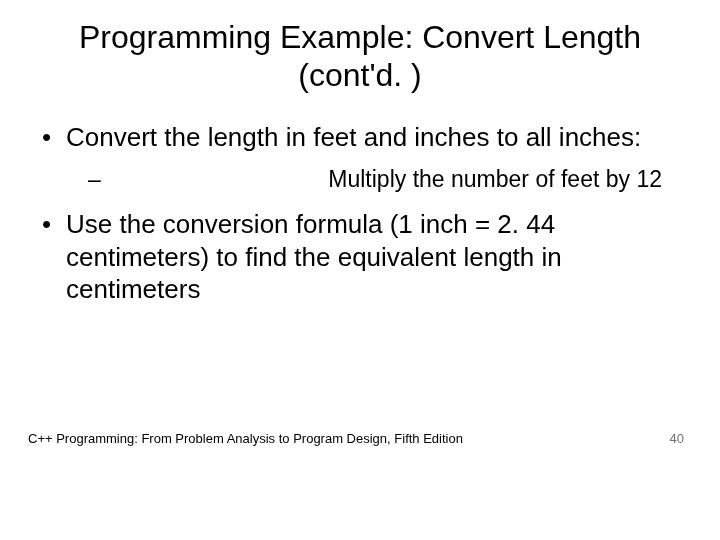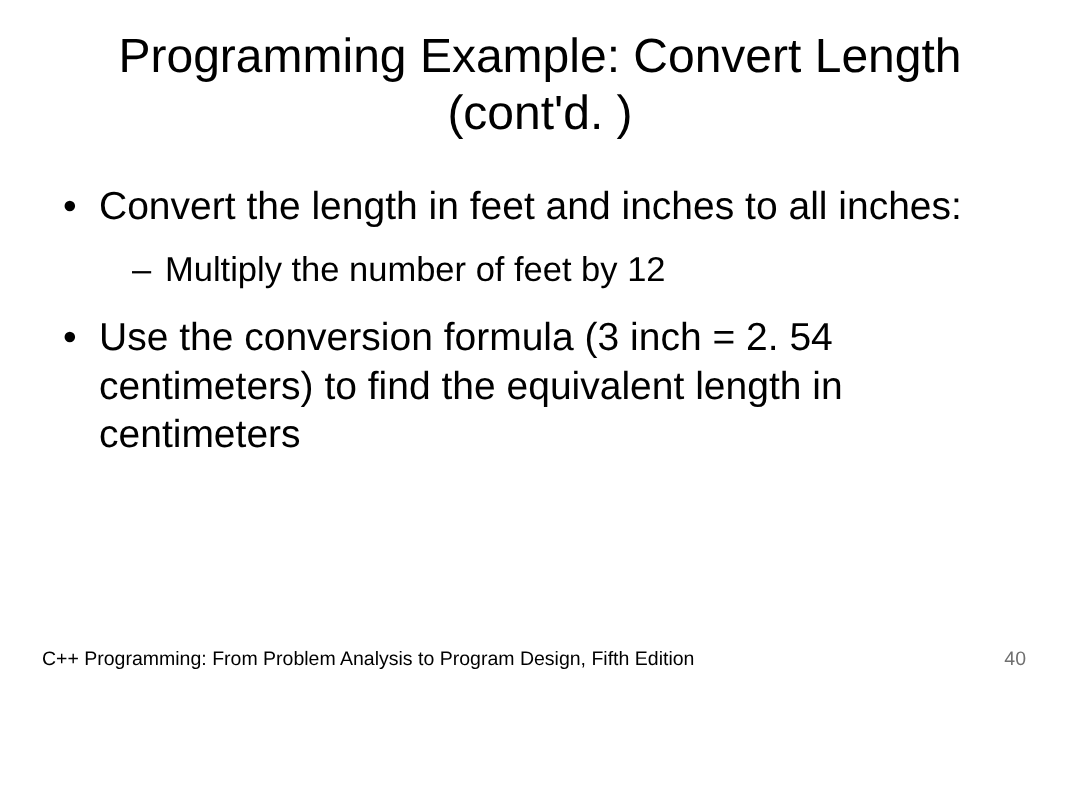--- a/index.html
+++ b/index.html
@@ -51,20 +51,21 @@
   ul.level2 {
     list-style: none;
     margin: 6px 0 10px 0;
     padding: 0 0 0 22px;
     font-size: 23px;
   }
   ul.level2 > li {
     position: relative;
     padding-left: 22px;
     margin: 12px 0;
+    text-align: right;
   }
   ul.level2 > li::before {
     content: "–";
     position: absolute;
     left: 0;
     top: 0;
   }
   .footer-left {
     position: absolute;
     left: 28px;
@@ -91,21 +92,21 @@
     <ul class="level1">
       <li>
         <span>Convert the length in feet and inches to all inches:</span>
         <ul class="level2">
           <li>
             <span>Multiply the number of feet by 12</span>
           </li>
         </ul>
       </li>
       <li>
-        <span>Use the conversion formula (3 inch = 2. 54 centimeters) to find the equivalent length in centimeters</span>
+        <span>Use the conversion formula (1 inch = 2. 44 centimeters) to find the equivalent length in centimeters</span>
       </li>
     </ul>
   </div>
 
   <div class="footer-left">C++ Programming: From Problem Analysis to Program Design, Fifth Edition</div>
   <div class="footer-right">40</div>
 
 </div>
 
 </body></html>

